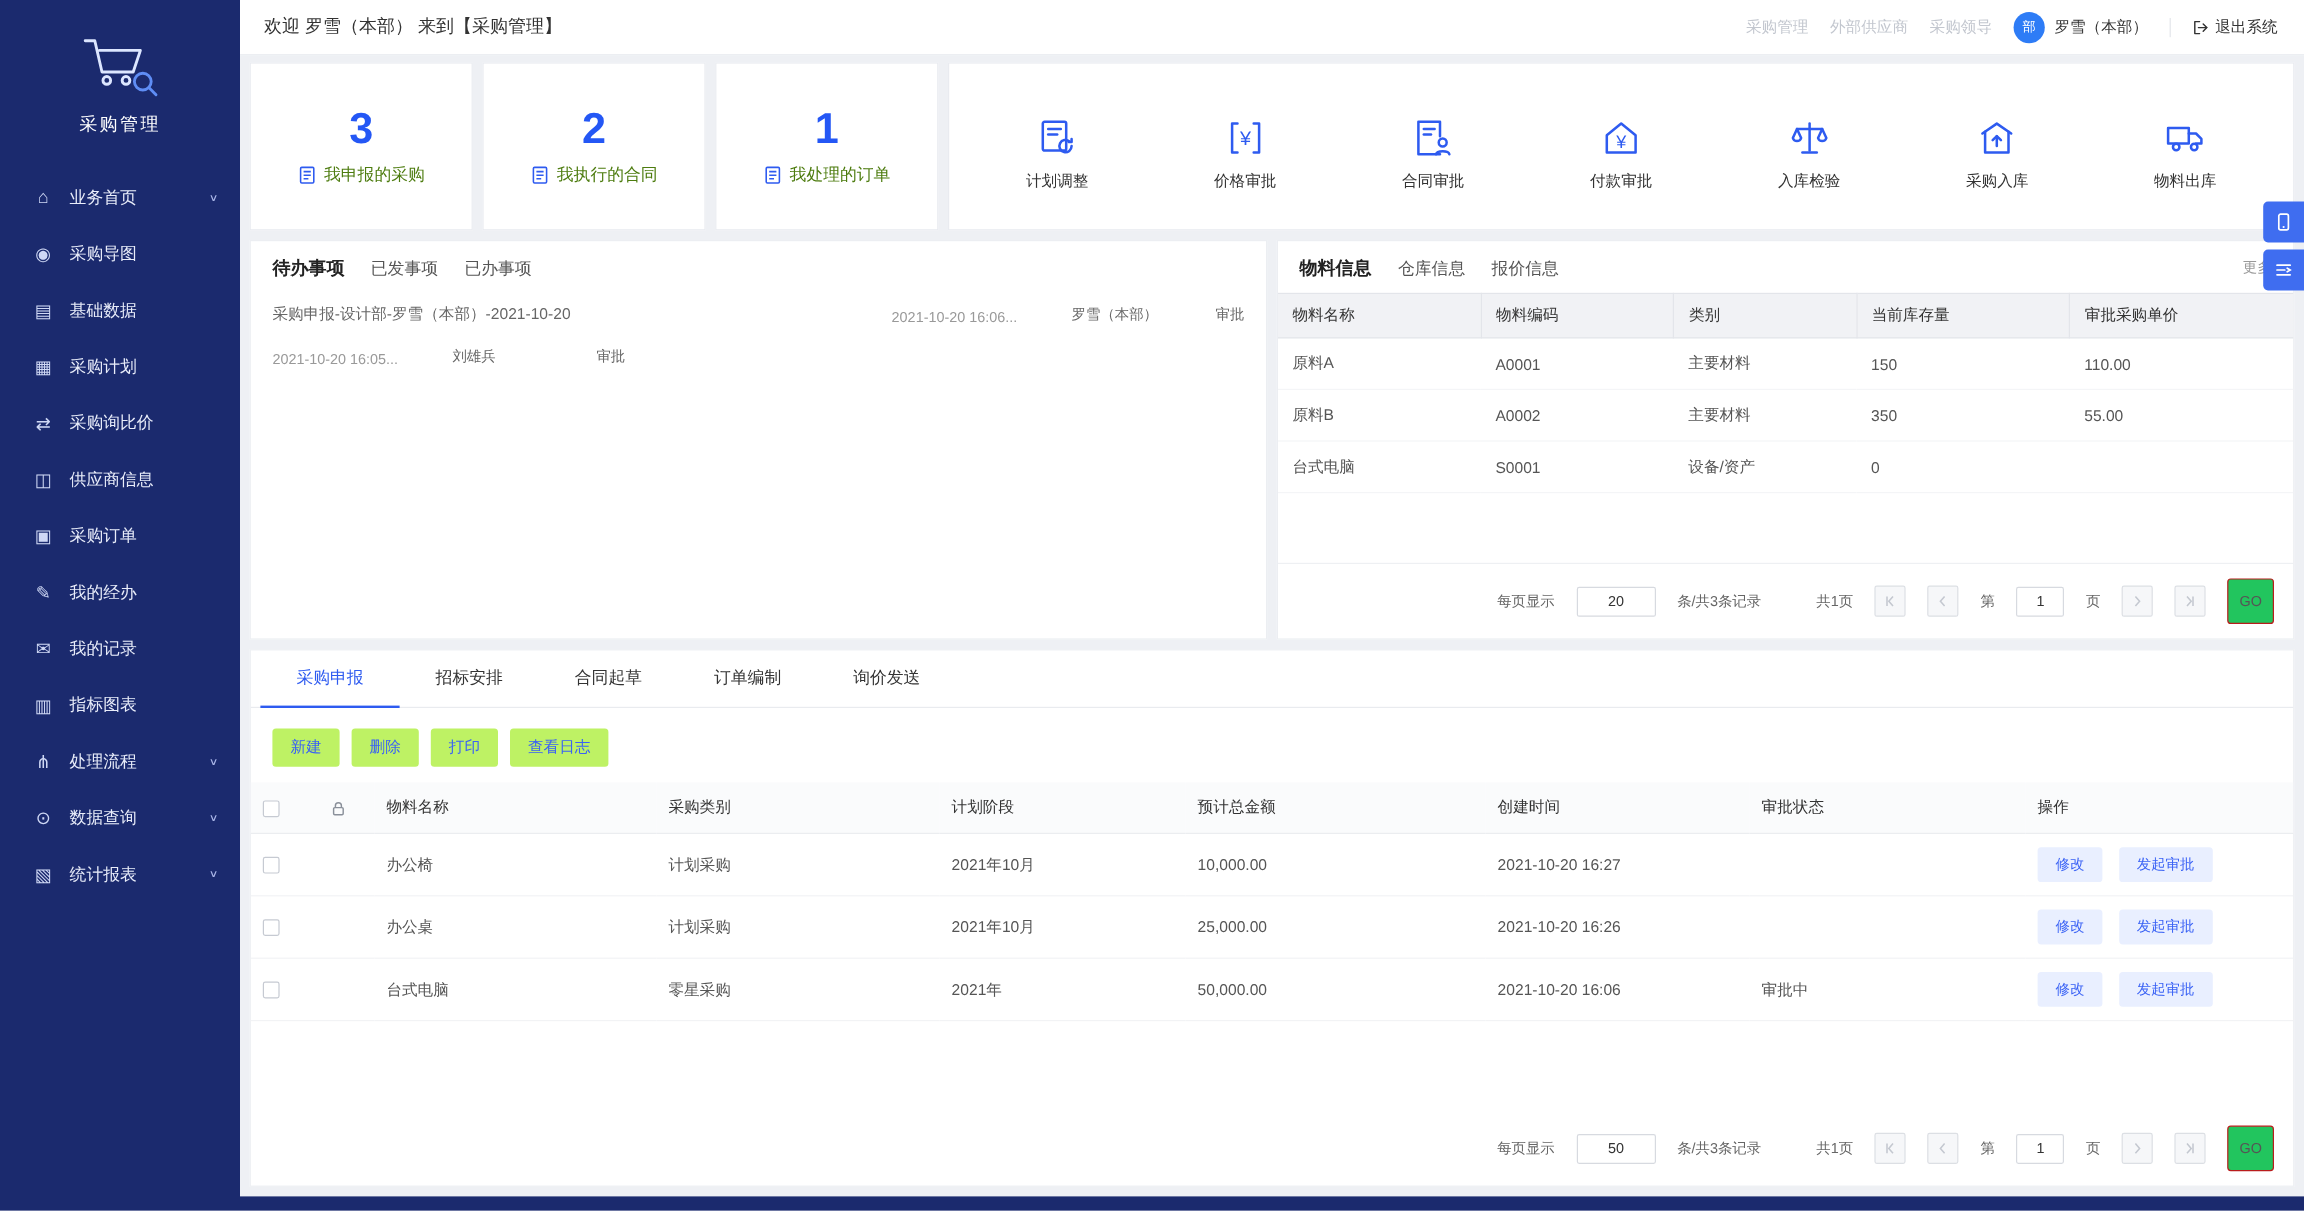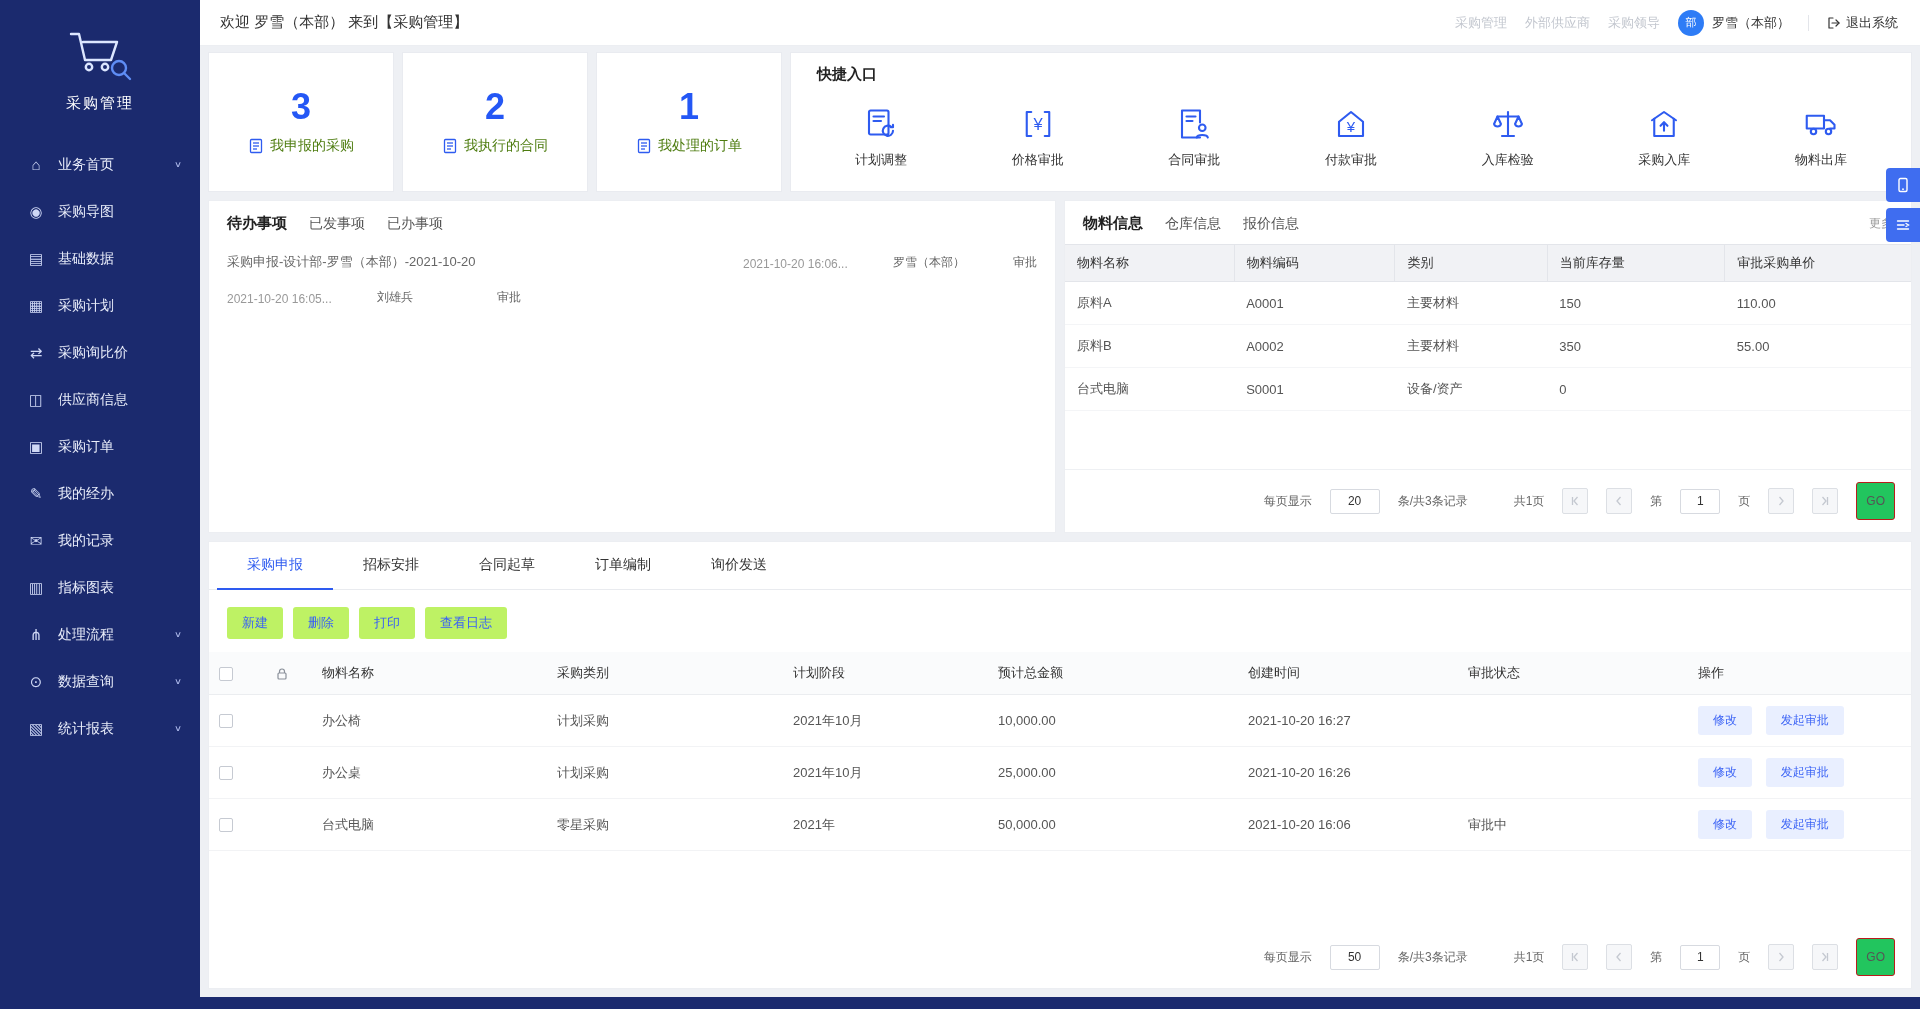--- a/index.html
+++ b/index.html
@@ -56,21 +56,21 @@
   .todo-user { width:108px; color:#666; font-size:12px; }
   .todo-action { width:36px; text-align:right; color:#666; font-size:12px; cursor:pointer; }
 
   table.mat { width:100%; border-collapse:collapse; table-layout:fixed; }
   table.mat th { background:#f1f2f5; font-weight:normal; color:#333; font-size:13px; text-align:left; padding:9px 12px; border-top:1px solid #e3e5ea; border-bottom:1px solid #e3e5ea; border-right:1px solid #e3e5ea; }
   table.mat th:last-child { border-right:none; }
   table.mat td { font-size:13px; color:#555; padding:12px; border-bottom:1px solid #f4f5f7; }
 
   .pager { margin-top:auto; display:flex; align-items:center; justify-content:flex-end; gap:18px; padding:12px 16px; font-size:12px; color:#666; flex-shrink:0; }
   .pager.bordered { border-top:1px solid #eef0f3; }
-  .pg-input { width:50px; height:25px; border:1px solid #d7dae0; border-radius:2px; text-align:center; font-size:12px; color:#333; background:#fff; }
+  .pg-input { width:66px; height:25px; border:1px solid #d7dae0; border-radius:2px; text-align:center; font-size:12px; color:#333; background:#fff; }
   .pg-page { width:40px; }
   .pg-btn { width:26px; height:26px; border:1px solid #dcdfe4; background:#f6f7f9; color:#c4c8d0; display:inline-flex; align-items:center; justify-content:center; border-radius:2px; cursor:pointer; }
   .pg-btn svg { stroke:currentColor; fill:none; stroke-width:1.3; }
   .pg-gap { width:10px; }
   .pg-go { height:38px; padding:0 9px; border:1px solid #b91c1c; background:#22c55e; border-radius:3px; font-size:12px; color:#555; cursor:pointer; }
 
   
   .workspace { flex:1; background:#fff; border:1px solid #eceef2; display:flex; flex-direction:column; min-height:0; }
   .ws-tabs { display:flex; border-bottom:1px solid #e9ebef; padding:0 8px; flex-shrink:0; }
   .ws-tab { padding:14px 30px; font-size:14px; color:#333; cursor:pointer; }
@@ -229,21 +229,20 @@
                 <rect x="2.5" y="1.5" width="11" height="13" rx="1"></rect>
                 <line x1="5" y1="5" x2="11" y2="5"></line>
                 <line x1="5" y1="8" x2="11" y2="8"></line>
                 <line x1="5" y1="11" x2="9" y2="11"></line>
               </svg>
             <span>我处理的订单</span>
           </div>
         </div>
 
         <div class="quick">
-          <div class="quick-title">快捷入口</div>
           <div class="quick-items">
             <div class="quick-item">
               <svg viewBox="0 0 24 24">
                   <rect x="4" y="3" width="13" height="16" rx="1"></rect>
                   <line x1="7" y1="7" x2="14" y2="7"></line>
                   <line x1="7" y1="10" x2="12" y2="10"></line>
                   <path d="M20 16.5a3.4 3.4 0 1 1-1.2-2.6"></path>
                   <path d="M20 12.6v1.6h-1.6"></path>
                 </svg>
               <span>计划调整</span>

